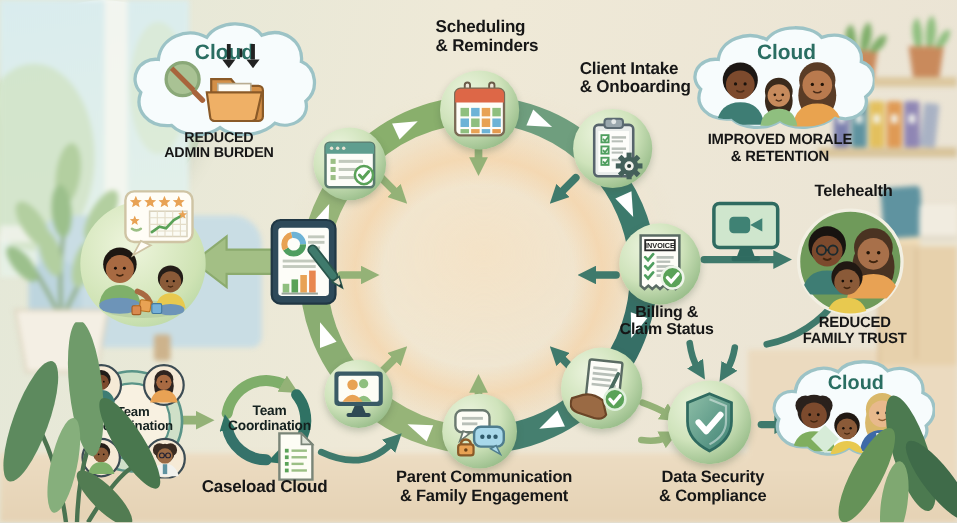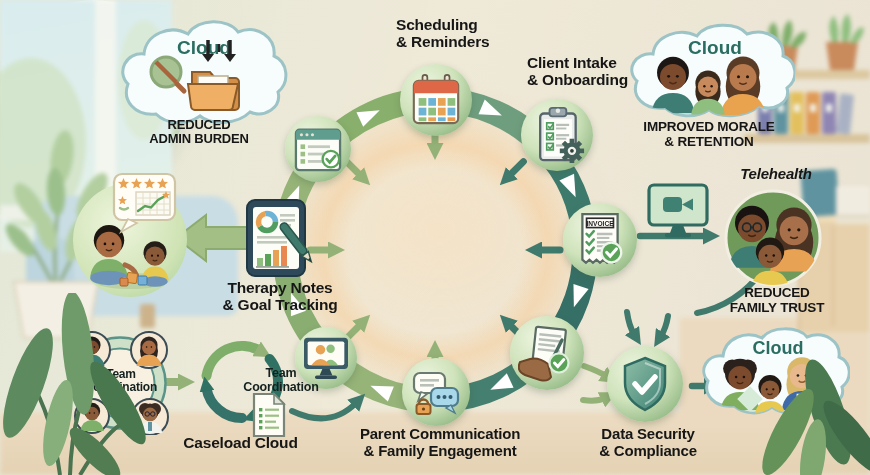--- a/index.html
+++ b/index.html
@@ -619,21 +619,21 @@
   <div class="teamtext" style="left:83px;top:368px;width:76px;font-size:12px;">Team
 Coordination</div>
 
   <svg class="abs" style="left:196px;top:336px;" width="96" height="96" viewBox="0 0 96 96">
     <g fill="none" stroke-width="10" stroke-linecap="round">
       <path d="M10.5 39.8 A36 36 0 0 1 64 14.8" stroke="#7fae6a" marker-end="url(#mh-s)"></path>
       <path d="M73.6 22.9 A36 36 0 0 1 58.3 79.8" stroke="#2f7264" marker-end="url(#mh-d)"></path>
       <path d="M46 82 A36 36 0 0 1 10.5 52.3" stroke="#35726a" marker-end="url(#mh-d)"></path>
     </g>
   </svg>
-  <div class="teamtext" style="left:204px;top:366px;width:82px;font-size:12.5px;margin-left:36px;">Team
+  <div class="teamtext" style="left:204px;top:366px;width:82px;font-size:12.5px;">Team
 Coordination</div>
 
   <svg class="abs" style="left:250px;top:392px;" width="38" height="46" viewBox="0 0 38 46">
     <path d="M4 2 h20 l10 10 v32 h-30 z" fill="#fdfdf5" stroke="#7a8578" stroke-width="2.2"></path>
     <path d="M24 2 v10 h10 z" fill="#dfe4d8" stroke="#7a8578" stroke-width="1.6"></path>
     <g fill="#5aa258">
         <rect x="9" y="16" width="3.4" height="3.4"></rect>
         <rect x="9" y="22" width="3.4" height="3.4"></rect>
         <rect x="9" y="28" width="3.4" height="3.4"></rect>
         <rect x="9" y="34" width="3.4" height="3.4"></rect>
@@ -704,24 +704,24 @@
   </svg>
 
   <div class="lbl" style="left:396px;top:16px;font-size:15.5px;">Scheduling
 &amp; Reminders</div>
   <div class="lbl" style="left:527px;top:54px;font-size:15.5px;">Client Intake
 &amp; Onboarding</div>
   <div class="lbl c" style="left:118px;top:118px;width:162px;font-size:13px;">REDUCED
 ADMIN BURDEN</div>
   <div class="lbl c" style="left:628px;top:120px;width:162px;font-size:13.5px;">IMPROVED MORALE
 &amp; RETENTION</div>
-  <div class="lbl c" style="left:731px;top:166px;width:90px;font-size:15px;font-style:italic;">Telehealth</div>
+  <div class="lbl c" style="left:731px;top:166px;width:90px;font-size:15px;">Telehealth</div>
+  <div class="lbl c" style="left:556px;top:277px;width:100px;font-size:14.5px;">Billing &amp;
+Claim Status</div>
   <div class="lbl c" style="left:714px;top:286px;width:126px;font-size:13.5px;">REDUCED
 FAMILY TRUST</div>
-  <div class="lbl c" style="left:198px;top:279px;width:164px;font-size:15.5px;">Therapy Notes
-&amp; Goal Tracking</div>
   <div class="lbl c" style="left:352px;top:426px;width:176px;font-size:15px;">Parent Communication
 &amp; Family Engagement</div>
   <div class="lbl c" style="left:570px;top:426px;width:156px;font-size:15px;">Data Security
 &amp; Compliance</div>
   <div class="lbl c" style="left:168px;top:434px;width:145px;font-size:15.5px;">Caseload Cloud</div>
 
 </div>
 
 </body></html>

